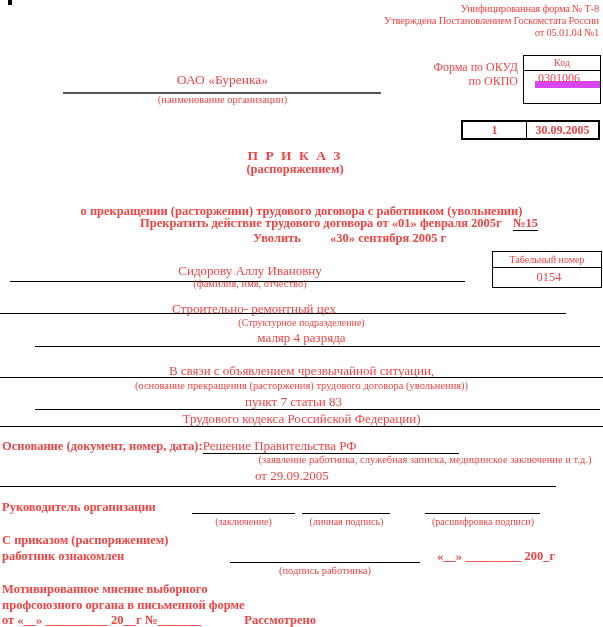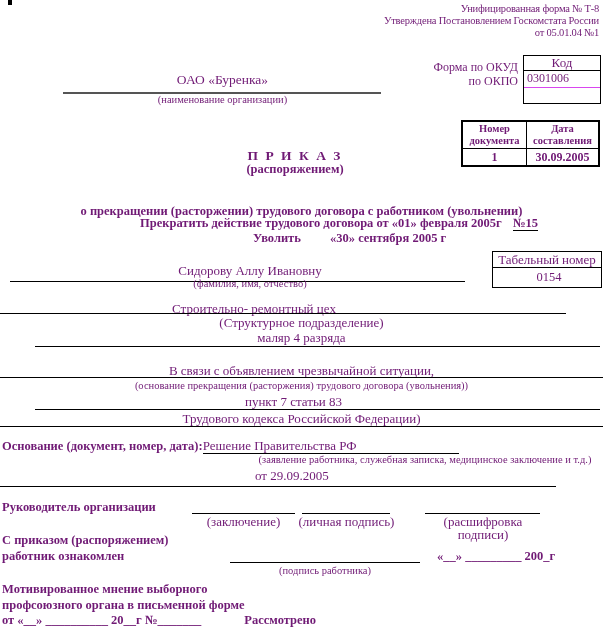--- a/index.html
+++ b/index.html
@@ -1,31 +1,31 @@
 <!DOCTYPE html>
 <html><head>
 <meta charset="utf-8">
 <style>
   html,body{margin:0;padding:0;background:#fff;}
   #doc{
     position:relative;
     width:603px;height:627px;
-    background:#fff;color:#701a75;
+    background:#fff;color:#ef4444;
     font-family:"Liberation Serif", serif;
     overflow:hidden;
   }
   .abs{position:absolute;}
   .c{text-align:center;}
   .r{text-align:right;}
   .b{font-weight:bold;}
   .rule{border-top:1px solid #000;height:0;}
   .box{border:1px solid #000;box-sizing:border-box;}
   .cell{box-sizing:border-box;}
   .fs10{font-size:10.5px;line-height:12px;}
-  .fs11{font-size:13px;line-height:13px;}
+  .fs11{font-size:10px;line-height:13px;}
   .fs12{font-size:12px;line-height:14px;}
   .fs125{font-size:12.5px;line-height:15px;}
   .fs13{font-size:13px;line-height:15px;}
   .fs135{font-size:13.5px;line-height:16px;}
   .u{border-bottom:1px solid #000;}
   .tight{letter-spacing:-0.2px;}
 </style>
 </head>
 <body>
 
@@ -43,29 +43,25 @@
   <div class="abs rule" style="left:63px;top:92px;width:318px;border-top-width:2px;border-top-color:#555;"></div>
   <div class="abs c fs10" style="left:65px;top:94px;width:315px;">(наименование организации)</div>
 
   <div class="abs r fs12" style="left:400px;top:60px;width:118px;">
     <div>Форма по ОКУД</div>
     <div>по ОКПО</div>
   </div>
 
   <div class="abs box" style="left:523px;top:55px;width:78px;">
     <div class="cell c fs11" style="border-bottom:1px solid #000;height:15px;">Код</div>
-    <div class="cell fs12" style="border-bottom:1px solid #d946ef;height:17px;padding-left:3px;">0301006</div>
+    <div class="cell fs12" style="border-bottom:7px solid #d946ef;height:17px;padding-left:3px;margin-left:11px;">0301006</div>
     <div class="cell fs12" style="height:15px;"></div>
   </div>
 
   <div class="abs box" style="left:461px;top:120px;width:139px;border-width:2px;">
-    <div style="display:flex;border-bottom:1px solid #000;">
-      <div class="cell c b fs10" style="width:64px;border-right:1px solid #000;padding:1px 0;">Номер документа</div>
-      <div class="cell c b fs10" style="width:71px;padding:1px 0;">Дата составления</div>
-    </div>
     <div style="display:flex;">
       <div class="cell c b fs12" style="width:64px;border-right:1px solid #000;padding:1px 0;">1</div>
       <div class="cell c b fs12" style="width:71px;padding:1px 0;">30.09.2005</div>
     </div>
   </div>
 
   <div class="abs c b fs135" style="left:0;top:148px;width:590px;letter-spacing:2px;">П Р И К А З</div>
   <div class="abs c b fs125" style="left:0;top:162px;width:590px;">(распоряжением)</div>
   <div class="abs c b fs125" style="left:0;top:176px;width:603px;margin-top:28px;">о прекращении (расторжении) трудового договора с работником (увольнении)</div>
 

